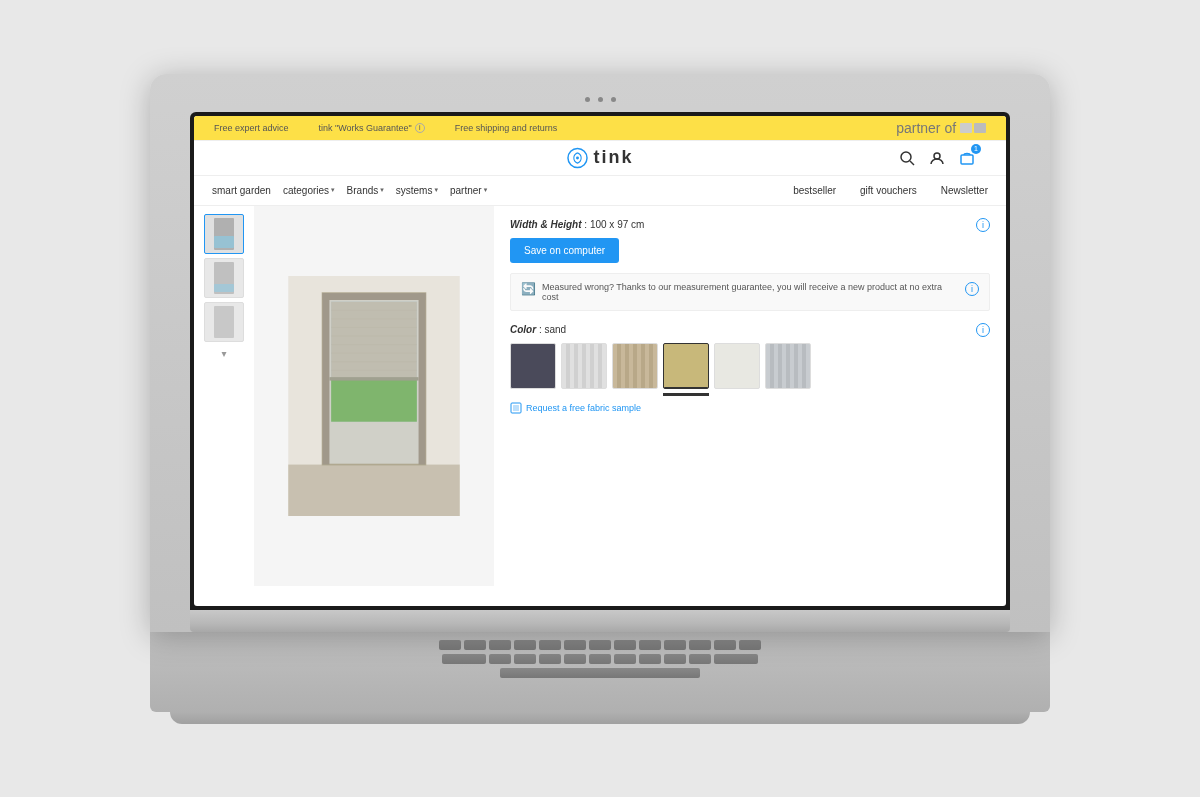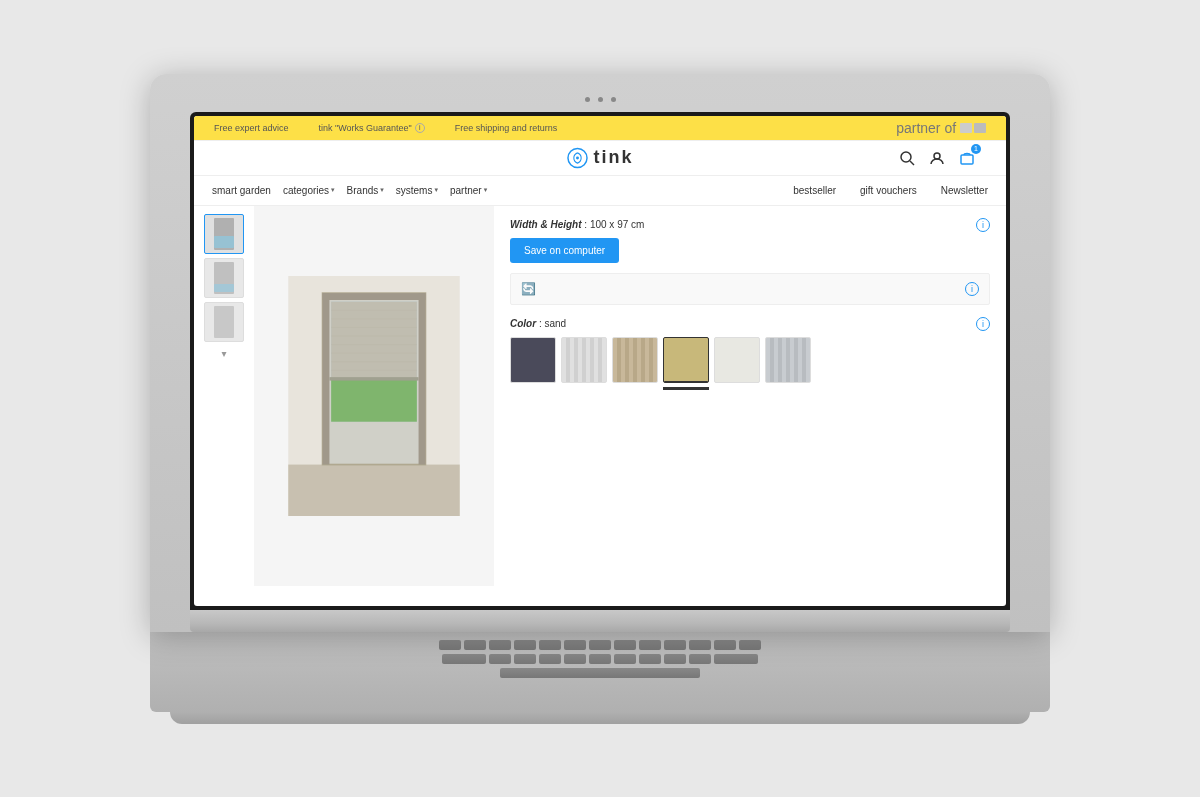--- a/index.html
+++ b/index.html
@@ -584,20 +584,21 @@
                     <span>: 100 x 97 cm</span>
                   </span>
                   <span class="info-icon">i</span>
                 </div>
 
 
                 <button class="save-btn">Save on computer</button>
 
                 <div class="guarantee-box">
                   <span style="font-size:12px;">🔄</span>
+                  <span style="flex:1;">Measured wrong? Thanks to our measurement guarantee, you will receive a new product at no extra cost</span>
                   <span class="info-icon">i</span>
                 </div>
               </div>
 
               <div class="color-section">
                 <div class="section-label">
                   <span>
                     <strong>Color</strong>
                     <span>: sand</span>
                   </span>
@@ -620,20 +621,27 @@
 
                   <div class="swatch" style="background:#e8e8e2;">
                   </div>
 
                   <div class="swatch" style="background: repeating-linear-gradient(90deg, #c8ccd0 0px, #c8ccd0 4px, #b8bcc0 4px, #b8bcc0 8px);">
                   </div>
                 </div>
 
                 <div style="width:46px; height:3px; background:#333; margin-top:2px; margin-left:calc(3 * (46px + 5px));"></div>
 
+                <div class="fabric-sample-link">
+                  <svg width="12" height="12" viewBox="0 0 12 12">
+                    <rect x="1" y="1" width="10" height="10" rx="1" fill="none" stroke="#2196F3" stroke-width="1"></rect>
+                    <rect x="3" y="3" width="6" height="6" rx="0.5" fill="#2196F3" opacity="0.3"></rect>
+                  </svg>
+                  <span>Request a free fabric sample</span>
+                </div>
               </div>
 
             </div>
           </div>
 
         </div>
       </div>
     </div>
 
     <div class="laptop-base"></div>

